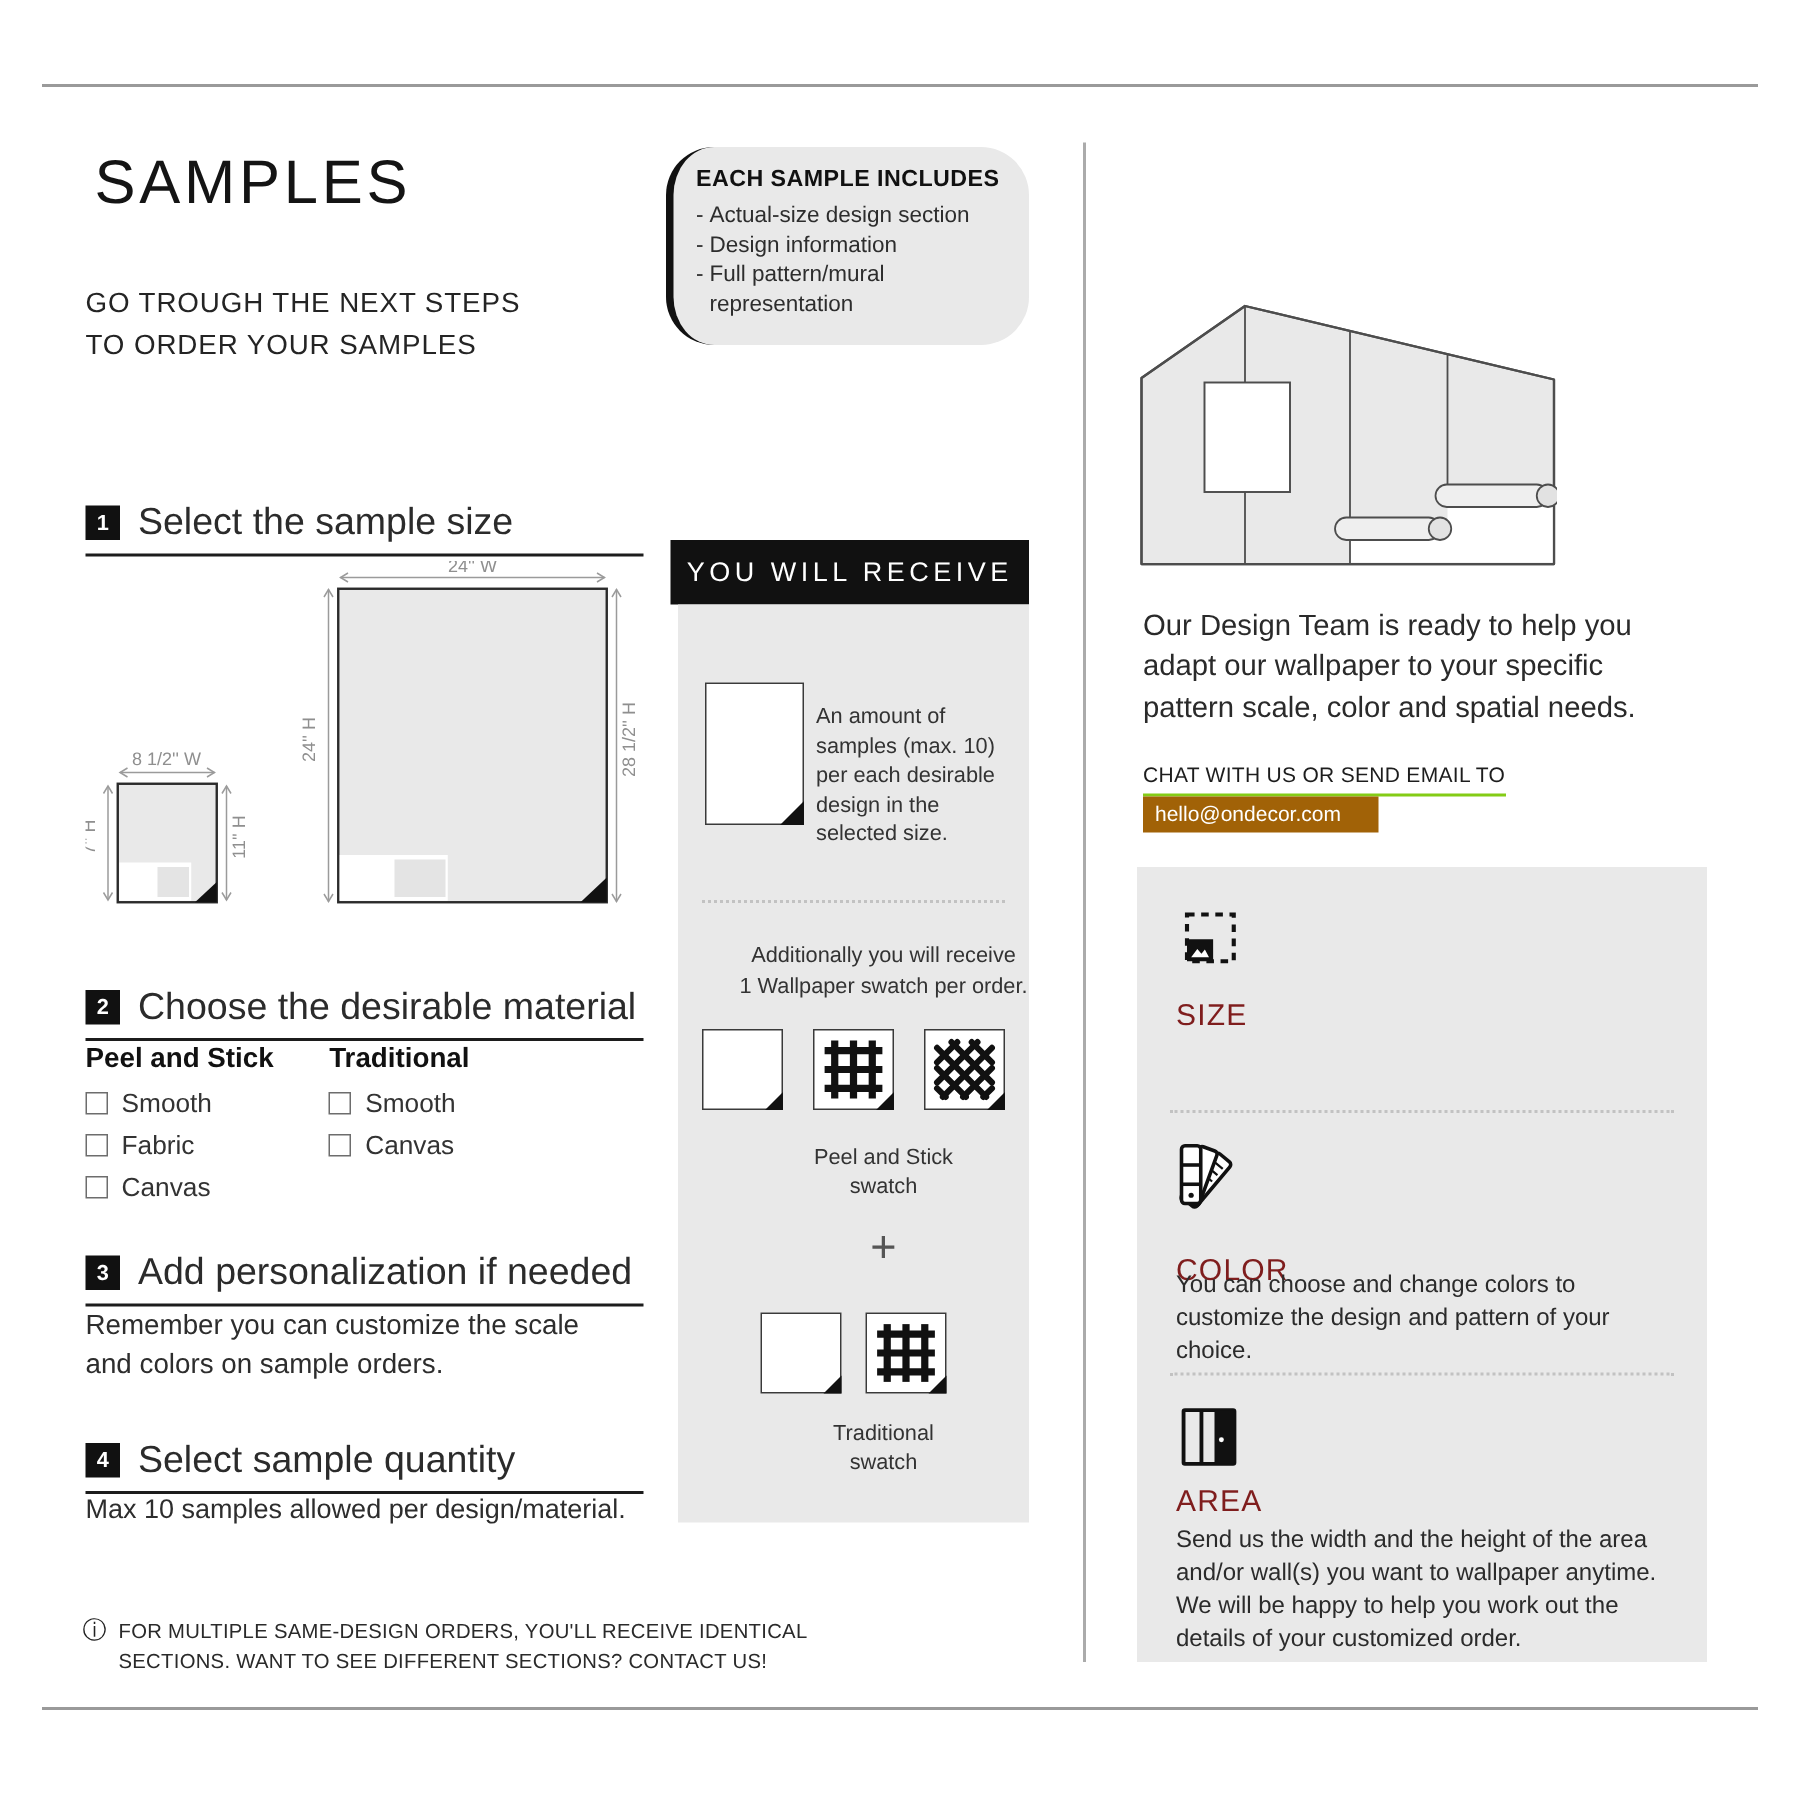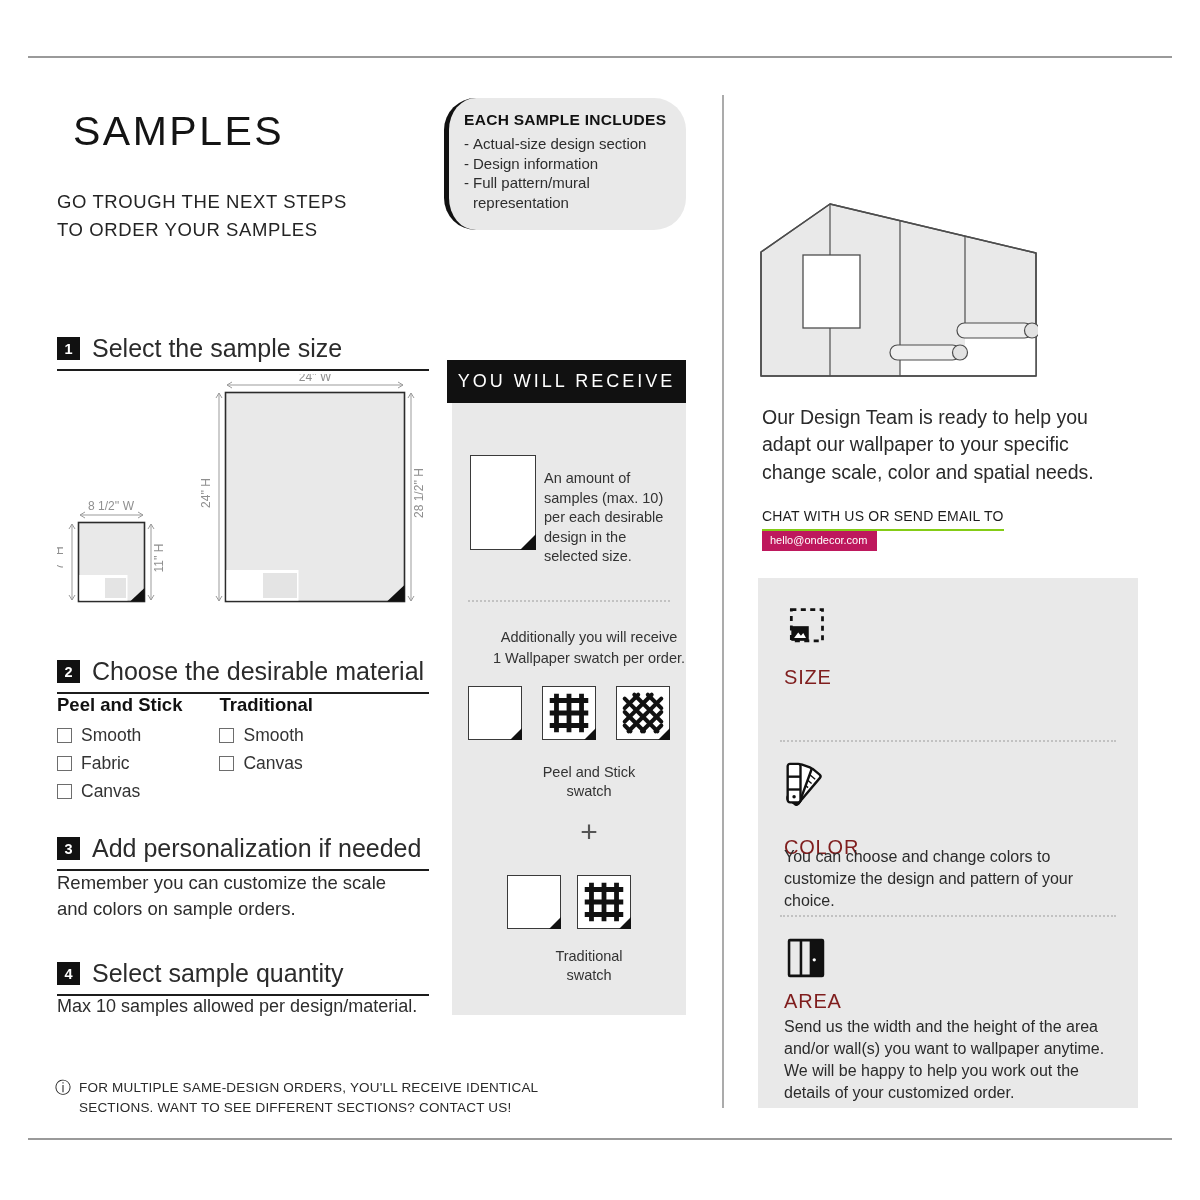--- a/index.html
+++ b/index.html
@@ -54,40 +54,40 @@
   .panel-center{position:absolute;left:0;width:234px;text-align:center;color:#333;padding-left:20px;}
   .swatch-row{position:absolute;left:0;width:234px;display:flex;justify-content:center;gap:20px;}
   .swatch{position:relative;width:52px;height:52px;background:#fff;border:1.5px solid #3a3a3a;box-sizing:content-box;}
   .swatch svg{display:block;width:100%;height:100%;}
   .plus{font-size:30px;font-weight:300;color:#555;line-height:1;}
 
   
   .intro{font-size:19.5px;line-height:1.4;color:#2a2a2a;}
   .chat-label{display:inline-block;font-size:14px;letter-spacing:.2px;color:#1d1d1d;
     border-bottom:2px solid #84cc16;padding-bottom:5px;white-space:nowrap;}
-  .email-chip{display:inline-block;background:#be185d;color:#fff;font-size:11px;padding:3px 10px 5px 8px;white-space:nowrap;}
+  .email-chip{display:inline-block;background:#a16207;color:#fff;font-size:14px;padding:3px 25px 5px 8px;white-space:nowrap;}
   .features-box{left:758px;top:578px;width:380px;height:530px;background:#e9e9e9;}
   .feature-icon{position:absolute;left:26px;width:44px;height:44px;}
   .feature-icon svg{display:block;width:100%;height:100%;}
   .feature-name{position:absolute;left:26px;font-size:20px;letter-spacing:.8px;color:#7f1d1d;}
   .feature-text{position:absolute;left:26px;width:340px;font-size:16px;line-height:1.37;color:#2b2b2b;}
   .feat-div{position:absolute;left:22px;width:336px;}
 
   svg text{font-family:"Liberation Sans","DejaVu Sans",sans-serif;}
 </style>
 </head>
 <body>
 
 <div class="page">
 
   <div class="hrule" style="top:56px;"></div>
   <div class="hrule" style="top:1138px;"></div>
   <div class="vdivider"></div>
 
-  <h1 class="abs big-title" style="left:55px;top:90px;margin:18px;">SAMPLES</h1>
+  <h1 class="abs big-title" style="left:55px;top:90px;margin:8px;">SAMPLES</h1>
 
   <div class="abs subtitle" style="left:57px;top:188px;">
     <div>GO TROUGH THE NEXT STEPS</div>
     <div>TO ORDER YOUR SAMPLES</div>
   </div>
 
   <div class="abs step-head" style="left:57px;top:334px;">
     <span class="step-num">1</span>
     <span class="step-label">Select the sample size</span>
   </div>
@@ -302,21 +302,21 @@
     <g>
       <rect x="130" y="150" width="70" height="15" rx="7.5" fill="#efefef" stroke="#4d4d4d" stroke-width="1.2"></rect>
       <circle cx="200" cy="157.5" r="7.5" fill="#e2e2e2" stroke="#4d4d4d" stroke-width="1.2"></circle>
     </g>
     <g>
       <rect x="197" y="128" width="75" height="15" rx="7.5" fill="#efefef" stroke="#4d4d4d" stroke-width="1.2"></rect>
       <circle cx="272" cy="135.5" r="7.5" fill="#e2e2e2" stroke="#4d4d4d" stroke-width="1.2"></circle>
     </g>
   </svg>
 
-  <div class="abs intro" style="left:762px;top:404px;width:368px;">Our Design Team is ready to help you adapt our wallpaper to your specific change scale, color and spatial needs.</div>
+  <div class="abs intro" style="left:762px;top:404px;width:368px;">Our Design Team is ready to help you adapt our wallpaper to your specific pattern scale, color and spatial needs.</div>
 
   <div class="abs chat-label" style="left:762px;top:508px;">CHAT WITH US OR SEND EMAIL TO</div>
   <div class="abs email-chip" style="left:762px;top:531px;">hello@ondecor.com</div>
 
   <div class="abs features-box">
 
     <div class="feature-icon" style="top:28px;">
       <svg viewBox="0 0 48 48">
         <rect x="8" y="4" width="34" height="34" fill="none" stroke="#111" stroke-width="3" stroke-dasharray="5.5 4.8"></rect>
         <rect x="8" y="22" width="19" height="16" fill="#111"></rect>

